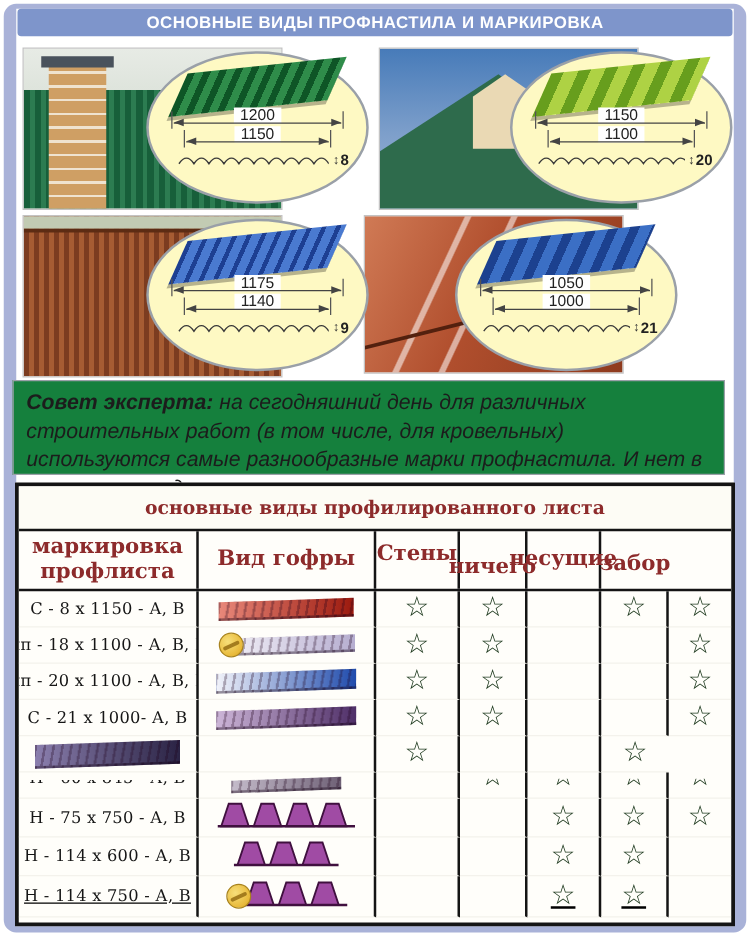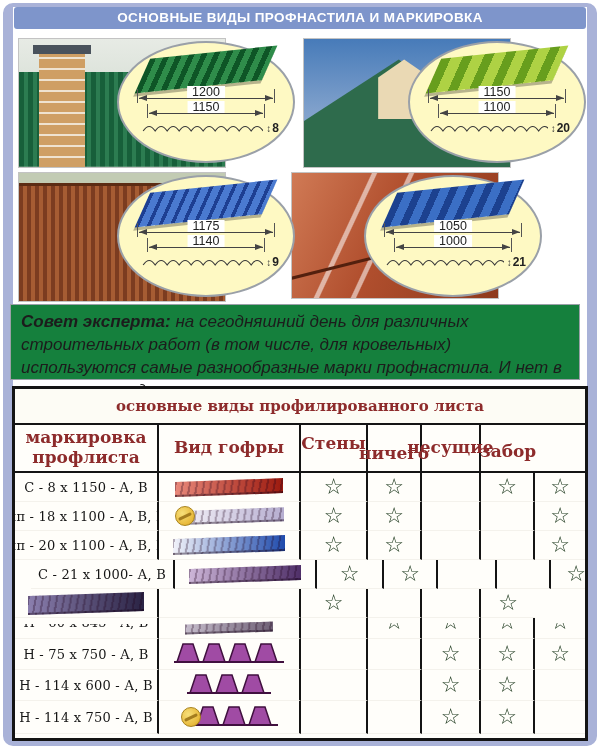--- a/index.html
+++ b/index.html
@@ -245,21 +245,21 @@
           </div>
           <div class="tc">
             <span class="star" style="color: rgb(33, 60, 33);">☆</span>
           </div>
           <div class="tc"></div>
           <div class="tc"></div>
           <div class="tc">
             <span class="star" style="color: rgb(33, 60, 33);">☆</span>
           </div>
         </div>
-        <div class="trow" style="height: 29px; margin-left: 16px;">
+        <div class="trow" style="height: 29px;">
           <div class="tc">
             <span class="mark">С - 21 х 1000- А, В</span>
           </div>
           <div class="tc">
             <div class="rowsheet" style="width: 112px; height: 13px; background: repeating-linear-gradient(100deg, rgba(30, 0, 25, 0.3) 0px, rgba(30, 0, 25, 0.3) 2px, rgba(255, 255, 255, 0) 2px, rgba(255, 255, 255, 0) 7px), linear-gradient(90deg, rgb(205, 182, 216), rgb(79, 47, 104));"></div>
           </div>
           <div class="tc">
             <span class="star" style="color: rgb(33, 60, 33);">☆</span>
           </div>
           <div class="tc">
@@ -356,21 +356,21 @@
           <div class="tc"></div>
           <div class="tc"></div>
           <div class="tc">
             <span class="star" style="color: rgb(33, 60, 33);">☆</span>
           </div>
           <div class="tc">
             <span class="star" style="color: rgb(33, 60, 33);">☆</span>
           </div>
           <div class="tc"></div>
         </div>
-        <div class="trow" style="height: 33px;">
+        <div class="trow" style="height: 33px; text-decoration: underline;">
           <div class="tc">
             <span class="mark">Н - 114 х 750 - А, В</span>
           </div>
           <div class="tc">
             <span class="coin"></span>
             <span><svg width="84" height="23" viewBox="0 0 84 23">
                 <polygon points="3,21 9,3 19,3 25,21" fill="#a04ba4" stroke="#40103f" stroke-width="1.5"></polygon>
                 <polygon points="29,21 35,3 45,3 51,21" fill="#a04ba4" stroke="#40103f" stroke-width="1.5"></polygon>
                 <polygon points="55,21 61,3 71,3 77,21" fill="#a04ba4" stroke="#40103f" stroke-width="1.5"></polygon>
                 <line x1="0" y1="21" x2="84" y2="21" stroke="#40103f" stroke-width="2"></line>

